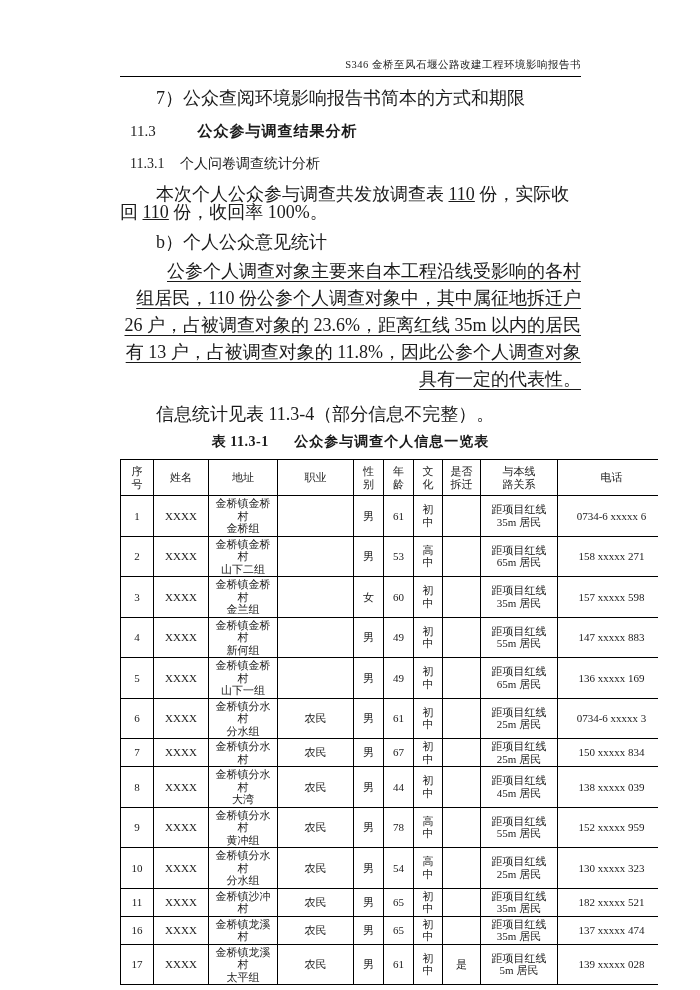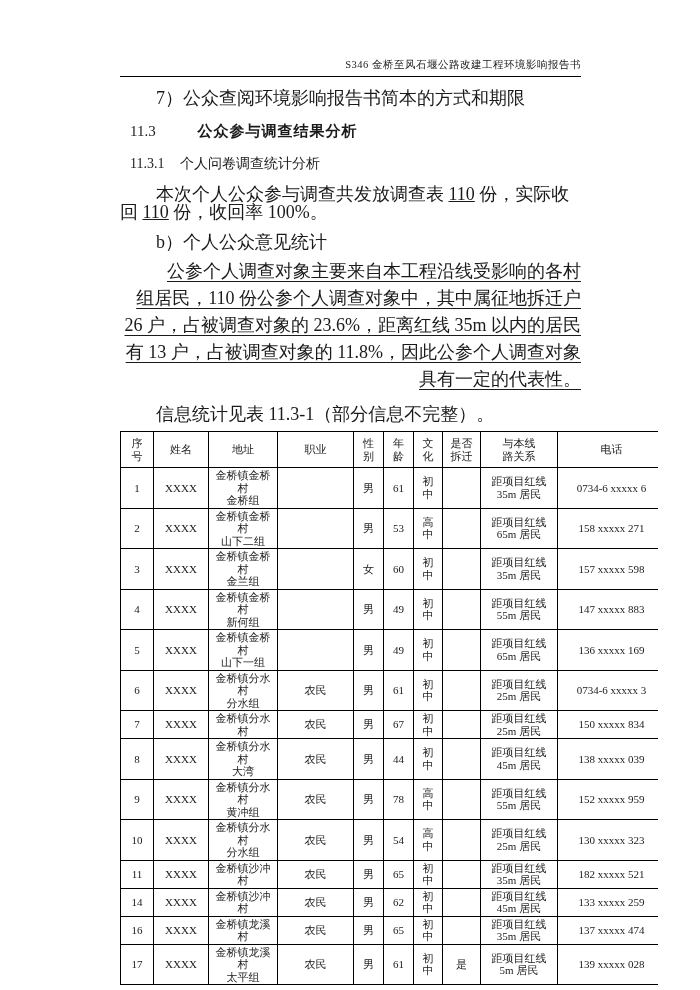--- a/index.html
+++ b/index.html
@@ -105,22 +105,26 @@
       <span class="h-num">11.3.1</span>
       <span class="h-title31">个人问卷调查统计分析</span>
     </div>
 
     <p class="para indent" id="para1"><span>本次个人公众参与调查共发放调查表 </span><u>110</u><span> 份，实际收回 </span><u>110</u><span> 份，收回率 100%。</span></p>
 
     <p class="para indent">b）个人公众意见统计</p>
 
     <p class="para indent underlined-para">公参个人调查对象主要来自本工程沿线受影响的各村组居民，110 份公参个人调查对象中，其中属征地拆迁户 26 户，占被调查对象的 23.6%，距离红线 35m 以内的居民有 13 户，占被调查对象的 11.8%，因此公参个人调查对象具有一定的代表性。</p>
 
-    <p class="para indent">信息统计见表 11.3-1（部分信息不完整）。</p>
-
+    <p class="para indent">信息统计见表 11.3-4（部分信息不完整）。</p>
+
+    <div class="tbl-caption">
+      <span class="cap-label">表 11.3-1</span>
+      <span class="cap-title">公众参与调查个人信息一览表</span>
+    </div>
 
     <table class="survey">
       <colgroup>
         <col style="width:33px">
           <col style="width:55px">
           <col style="width:69px">
         <col style="width:76px">
           <col style="width:30px">
           <col style="width:30px">
         <col style="width:29px">
@@ -306,34 +310,20 @@
             <td>男</td>
             <td>65</td>
             <td>初
 中</td>
             <td></td>
             <td>距项目红线
 35m 居民</td>
             <td>182 xxxxx 521</td>
           </tr>
           <tr>
-            <td>14</td>
-            <td>XXXX</td>
-            <td>金桥镇沙冲村</td>
-            <td>农民</td>
-            <td>男</td>
-            <td>62</td>
-            <td>初
-中</td>
-            <td></td>
-            <td>距项目红线
-45m 居民</td>
-            <td>133 xxxxx 259</td>
-          </tr>
-          <tr>
             <td>16</td>
             <td>XXXX</td>
             <td>金桥镇龙溪村</td>
             <td>农民</td>
             <td>男</td>
             <td>65</td>
             <td>初
 中</td>
             <td></td>
             <td>距项目红线

